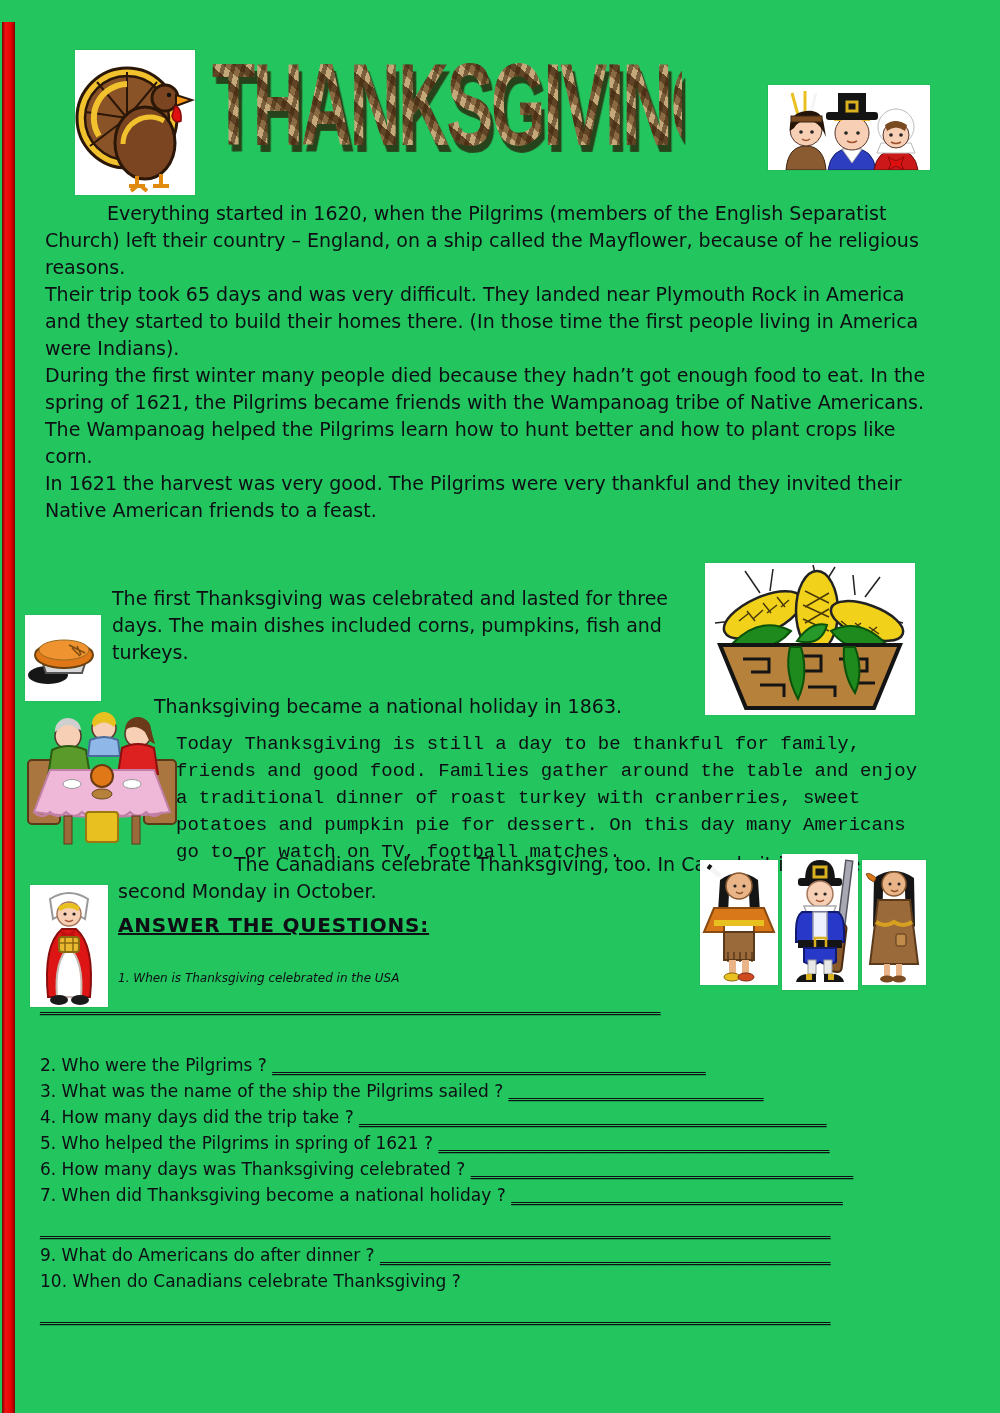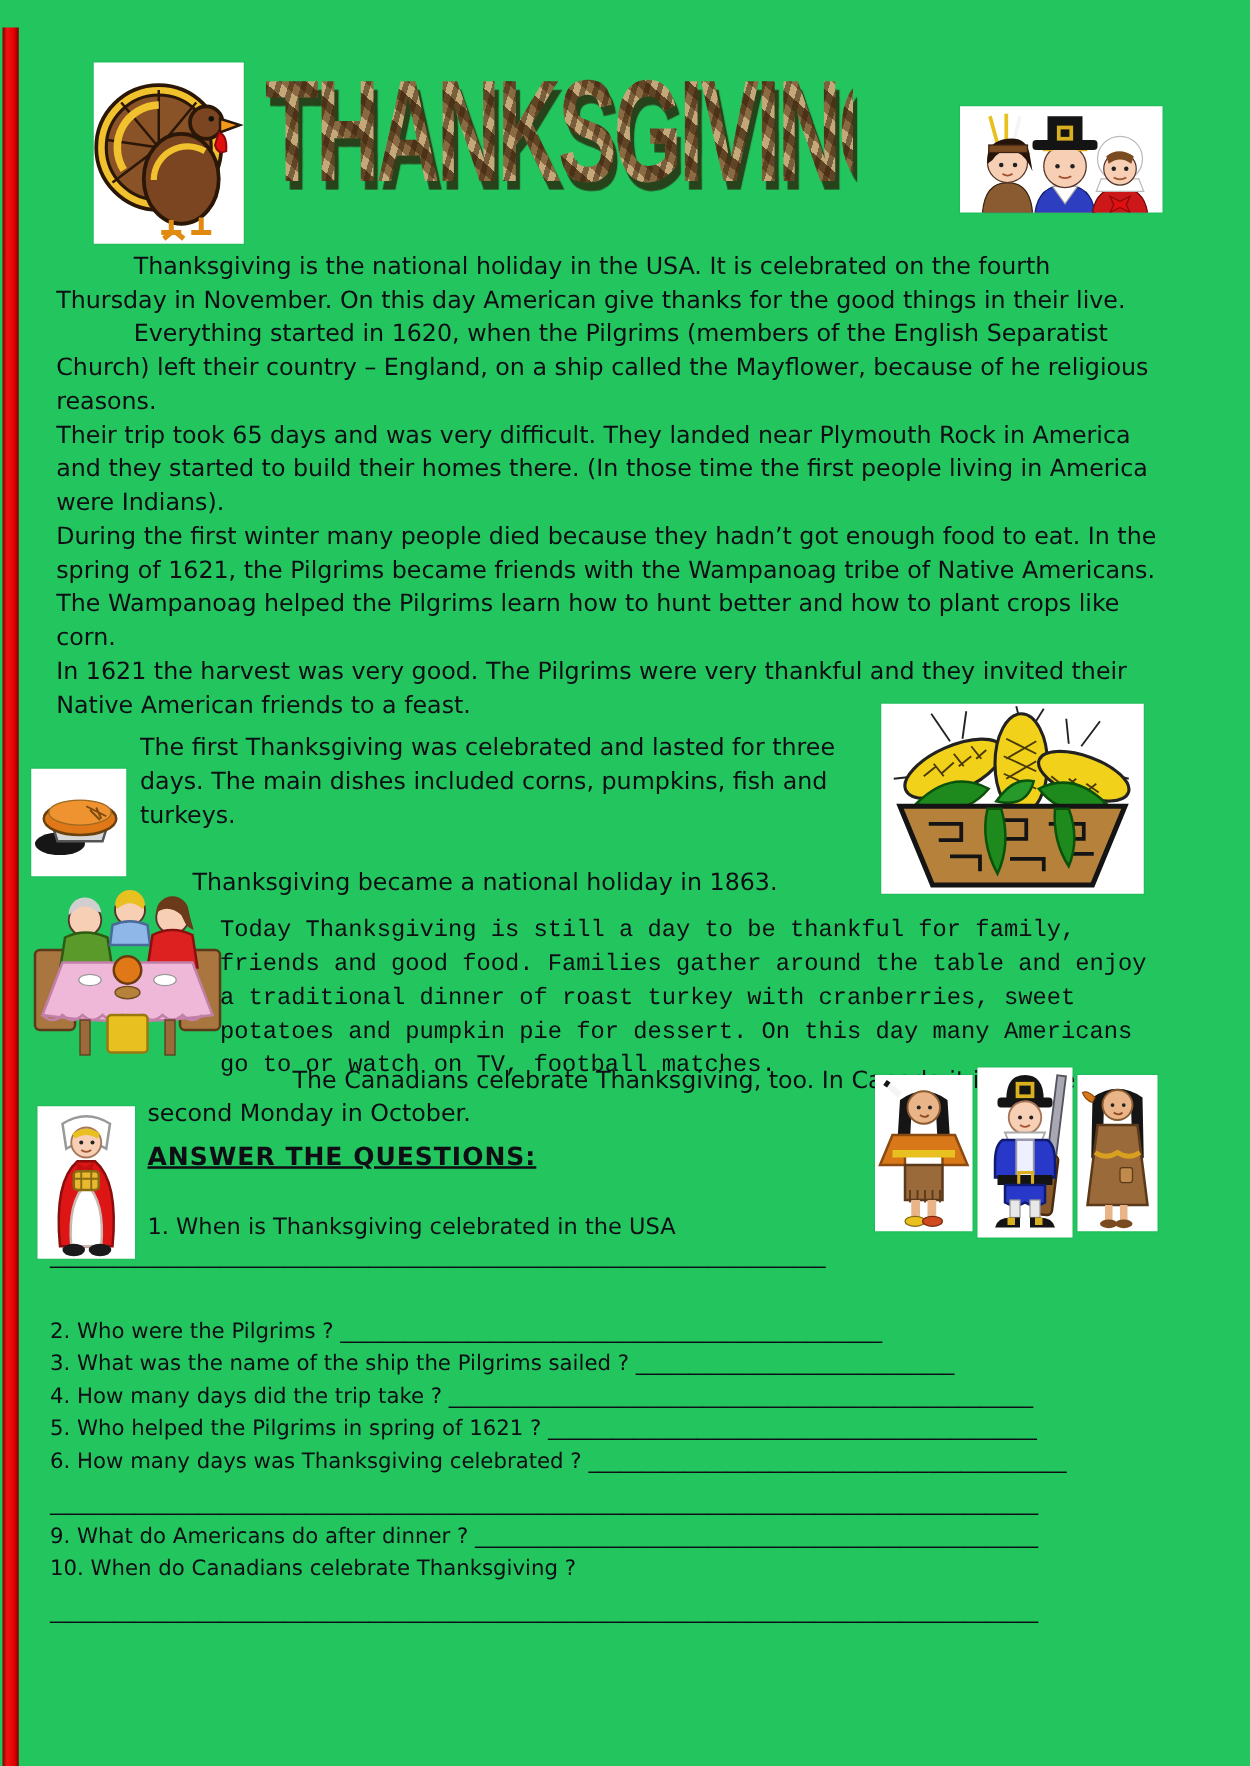--- a/index.html
+++ b/index.html
@@ -26,26 +26,26 @@
   .story p{margin:0;}
   .ind{text-indent:62px;}
 
   .p6{position:absolute;left:112px;top:566px;width:566px;font-size:19px;line-height:27px;}
   .p7{position:absolute;left:154px;top:674px;width:540px;font-size:19px;line-height:27px;}
   .p8{position:absolute;left:176px;top:712px;width:742px;font-size:19px;line-height:27px;font-family:Liberation Mono, monospace;}
   .p9{position:absolute;left:118px;top:832px;width:800px;font-size:19px;line-height:27px;text-indent:116px;}
 
   .qheading{position:absolute;left:118px;top:913px;font-size:20px;font-weight:bold;
             text-decoration:underline;letter-spacing:0.8px;}
-  .q1{position:absolute;left:118px;top:971px;font-size:18px;}
+  .q1{position:absolute;left:118px;top:971px;font-size:12px;font-style:italic;}
   .q1line{position:absolute;left:40px;top:995px;font-size:17px;letter-spacing:0;}
   .qlist{position:absolute;left:40px;top:1024px;width:920px;font-size:17px;line-height:26px;margin-top:28px;}
   .qrow{white-space:nowrap;}
   .gap8{margin-top:8px;}
-  .blank{letter-spacing:0;}
+  .blank{letter-spacing:0;text-decoration:underline;}
 </style>
 </head>
 <body>
 
 <div class="page">
   <div class="stripe"></div>
 
   <div class="whitebox" style="left:75px;top:50px;width:120px;height:145px;">
     <svg viewBox="0 0 120 145">
       <circle cx="52" cy="68" r="50" fill="#f2c12e" stroke="#2a1708" stroke-width="3"></circle>
@@ -106,21 +106,20 @@
       <circle cx="128" cy="50" r="13" fill="#f6cfb5" stroke="#55352a"></circle>
       <path d="M117,40 q10,-8 22,0 l-2,6 q-9,-7 -18,0 z" fill="#7a4a20"></path>
       <circle cx="123" cy="50" r="1.8" fill="#222"></circle>
         <circle cx="133" cy="50" r="1.8" fill="#222"></circle>
       <path d="M123,57 q5,3 10,0" fill="none" stroke="#a0522d" stroke-width="1.5"></path>
       <path d="M120,72 l8,4 8,-4 -3,7 3,6 -8,-4 -8,4 3,-6 z" fill="#e01010" stroke="#8a0a0a"></path>
     </svg>
   </div>
 
   <div class="story">
-    <p class="ind">Thanksgiving is the national holiday in the USA. It is celebrated on the fourth Thursday in November. On this day American give thanks for the good things in their live.</p>
     <p class="ind">Everything started in 1620, when the Pilgrims (members of the English Separatist Church) left their country – England, on a ship called the Mayflower, because of he religious reasons.</p>
     <p>Their trip took 65 days and was very difficult. They landed near Plymouth Rock in America and they started to build their homes there. (In those time the first people living in America were Indians).</p>
     <p>During the first winter many people died because they hadn’t got enough food to eat. In the spring of 1621, the Pilgrims became friends with the Wampanoag tribe of Native Americans. The Wampanoag helped the Pilgrims learn how to hunt better and how to plant crops like corn.</p>
     <p>In 1621 the harvest was very good. The Pilgrims were very thankful and they invited their Native American friends to a feast.</p>
   </div>
 
   <div class="whitebox" style="left:25px;top:615px;width:76px;height:86px;">
     <svg viewBox="0 0 76 86">
       <ellipse cx="23" cy="60" rx="20" ry="9" fill="#161616"></ellipse>
       <path d="M16,42 h46 l-5,16 h-36 z" fill="#d8d8d8" stroke="#555" stroke-width="2"></path>
@@ -224,20 +223,21 @@
 
   <div class="q1">1. When is Thanksgiving celebrated in the USA</div>
   <div class="q1line blank">_________________________________________________________________________</div>
 
   <div class="qlist">
     <div class="qrow"><span>2. Who were the Pilgrims ? </span><span class="blank">___________________________________________________</span></div>
     <div class="qrow"><span>3. What was the name of the ship the Pilgrims sailed ? </span><span class="blank">______________________________</span></div>
     <div class="qrow"><span>4. How many days did the trip take ? </span><span class="blank">_______________________________________________________</span></div>
     <div class="qrow"><span>5. Who helped the Pilgrims in spring of 1621 ? </span><span class="blank">______________________________________________</span></div>
     <div class="qrow"><span>6. How many days was Thanksgiving celebrated ? </span><span class="blank">_____________________________________________</span></div>
+    <div class="qrow"><span>7. When did Thanksgiving become a national holiday ? </span><span class="blank">_______________________________________</span></div>
     <div class="qrow gap8 blank">_____________________________________________________________________________________________</div>
     <div class="qrow"><span>9. What do Americans do after dinner ? </span><span class="blank">_____________________________________________________</span></div>
     <div class="qrow"><span> 10. When do Canadians celebrate Thanksgiving ?</span></div>
     <div class="qrow gap8 blank">_____________________________________________________________________________________________</div>
   </div>
 
   <div class="whitebox" style="left:700px;top:860px;width:78px;height:125px;">
     <svg viewBox="0 0 78 125">
       <path d="M20,20 q19,-14 38,0 l2,32 q-5,8 -10,1 l-1,-20 q-10,-7 -20,0 l-1,20 q-5,7 -10,-1 z" fill="#151515"></path>
       <line x1="20" y1="16" x2="8" y2="6" stroke="#f5f5f5" stroke-width="5"></line>

